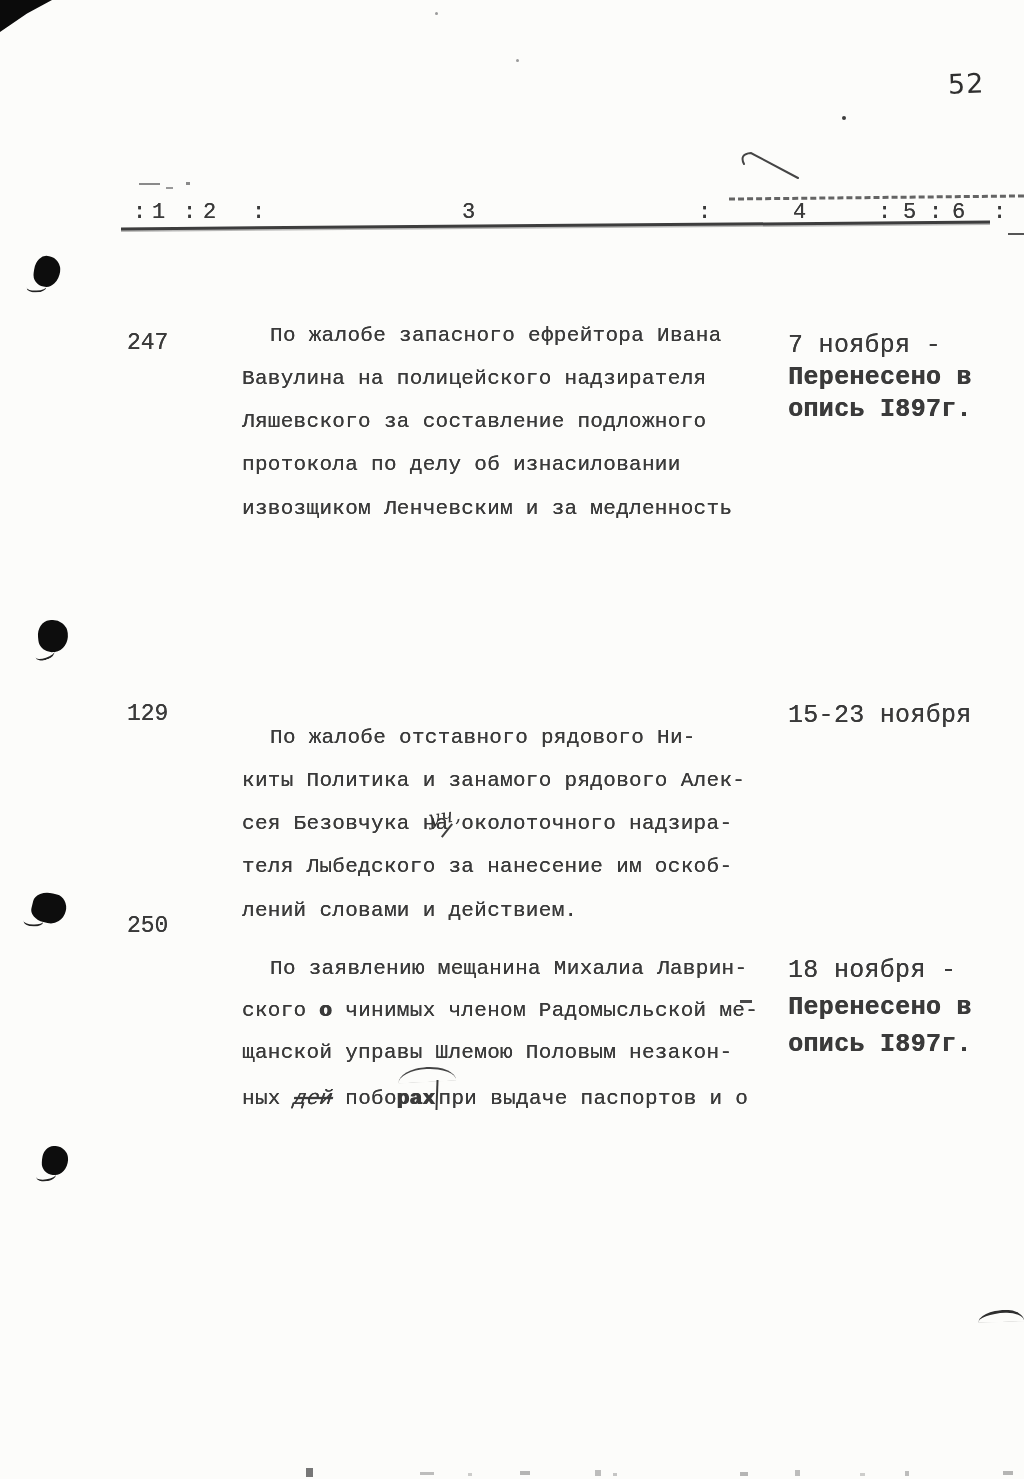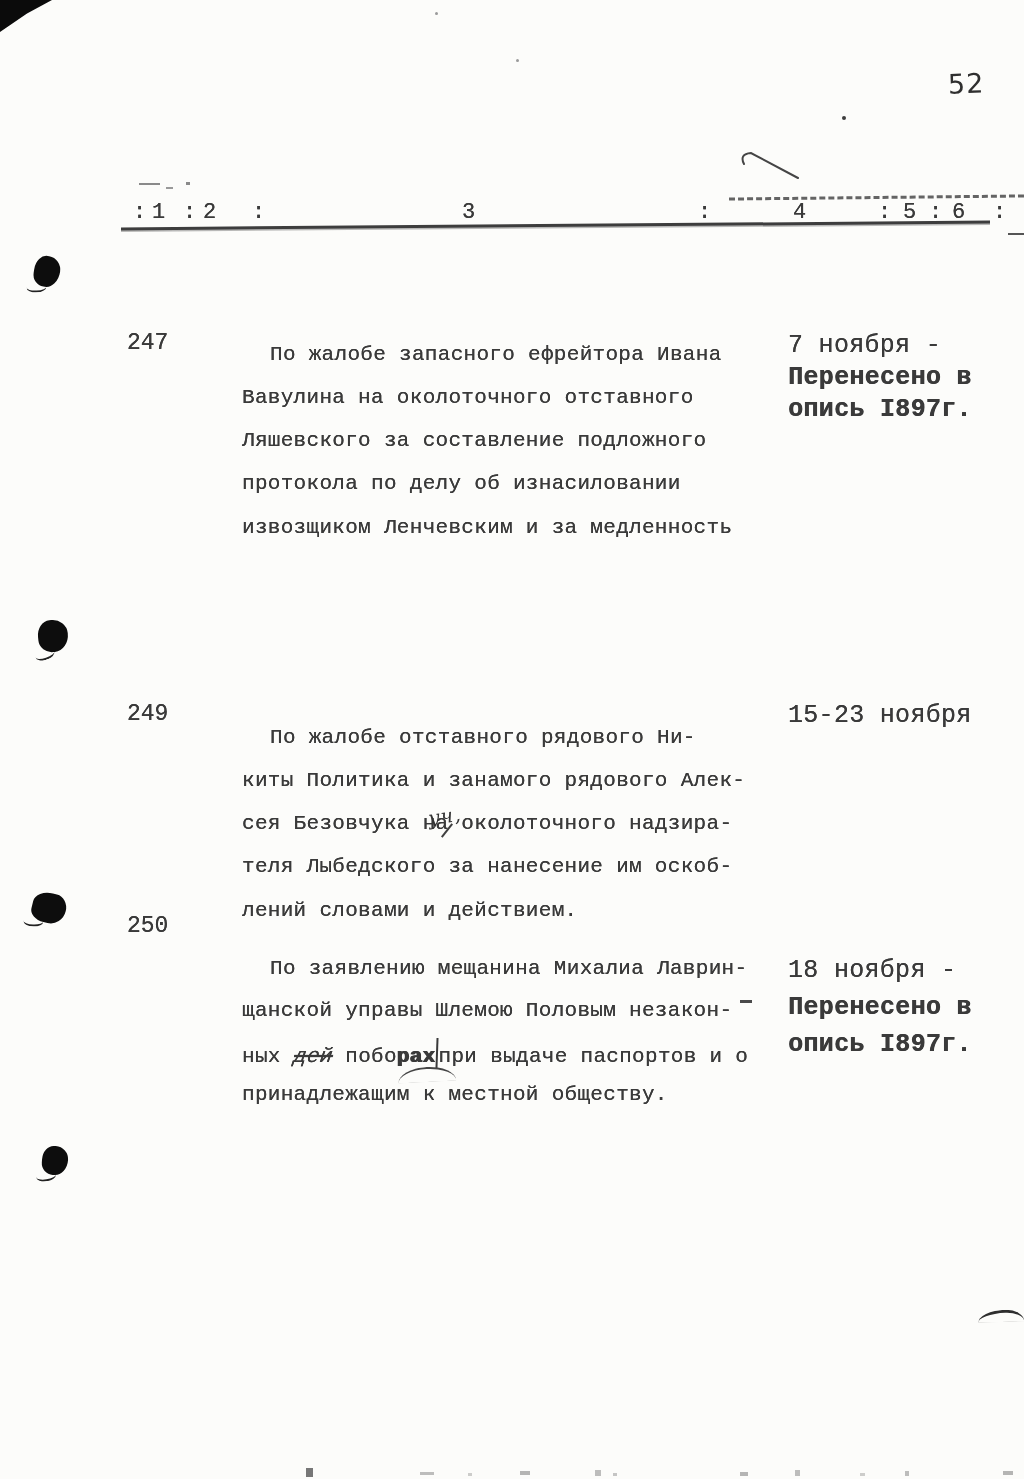--- a/index.html
+++ b/index.html
@@ -102,57 +102,57 @@
     <span class="hc typed" style="left:903px">5</span>
     <span class="hc typed" style="left:929px">:</span>
     <span class="hc typed" style="left:952px">6</span>
     <span class="hc typed" style="left:993px">:</span>
   </div>
   <div class="hdr-line"></div>
   <div class="hdr-line2"></div>
 
   <div>
     <div class="num typed" style="top:330px">247</div>
-    <div class="body typed" style="top:333px">
+    <div class="body typed" style="top:314px">
       <div class="ln indent">По жалобе запасного ефрейтора Ивана</div>
-      <div class="ln">Вавулина на околоточного отставного</div>
+      <div class="ln">Вавулина на полицейского надзирателя</div>
       <div class="ln">Ляшевского за составление подложного</div>
       <div class="ln">протокола по делу об изнасиловании</div>
       <div class="ln" style="height:45px;line-height:45px">извозщиком Ленчевским и за медленность</div>
     </div>
     <div class="res typed" style="top:330px">
       <div class="rl">7 ноября -</div>
       <div class="rl bold">Перенесено в</div>
       <div class="rl bold">опись I897г.</div>
     </div>
   </div>
 
   <div>
-    <div class="num typed" style="top:701px">249</div>
+    <div class="num typed" style="top:701px">129</div>
     <div class="body typed" style="top:716px">
       <div class="ln indent">По жалобе отставного рядового Ни-</div>
       <div class="ln">киты Политика и занамого рядового Алек-</div>
       <div class="ln">сея Безовчука на околоточного надзира-</div>
       <div class="ln" style="height:44px;line-height:44px">теля Лыбедского за нанесение им оскоб-</div>
       <div class="ln" style="height:44px;line-height:44px">лений словами и действием.</div>
     </div>
     <div class="annotation">уч,</div>
     <div class="caret"></div>
     <div class="res typed" style="top:700px">
       <div class="rl">15-23 ноября</div>
     </div>
   </div>
 
   <div>
     <div class="num typed" style="top:913px">250</div>
     <div class="body typed" style="top:948px">
       <div class="ln42 indent">По заявлению мещанина Михалиа Лаврин-</div>
+      <div class="ln42"><span>ского </span><span class="overtyped">о</span><span> чинимых членом Радомысльской ме-</span></div>
       <div class="ln42">щанской управы Шлемою Половым незакон-</div>
       <div class="ln42"><span>ных </span><span class="struck">дей</span><span> побо</span><span class="overtyped">рах</span><span class="ins-bar"></span><span>при выдаче паспортов и о</span></div>
-      <div class="ln42">принадлежащим к местной обществу.</div>
     </div>
     <div class="arc"></div>
     <div class="res-dash"></div>
     <div class="res typed" style="top:952px">
       <div class="rl35">18 ноября -</div>
       <div class="rl35 bold">Перенесено в</div>
       <div class="rl35 bold">опись I897г.</div>
     </div>
   </div>
 

